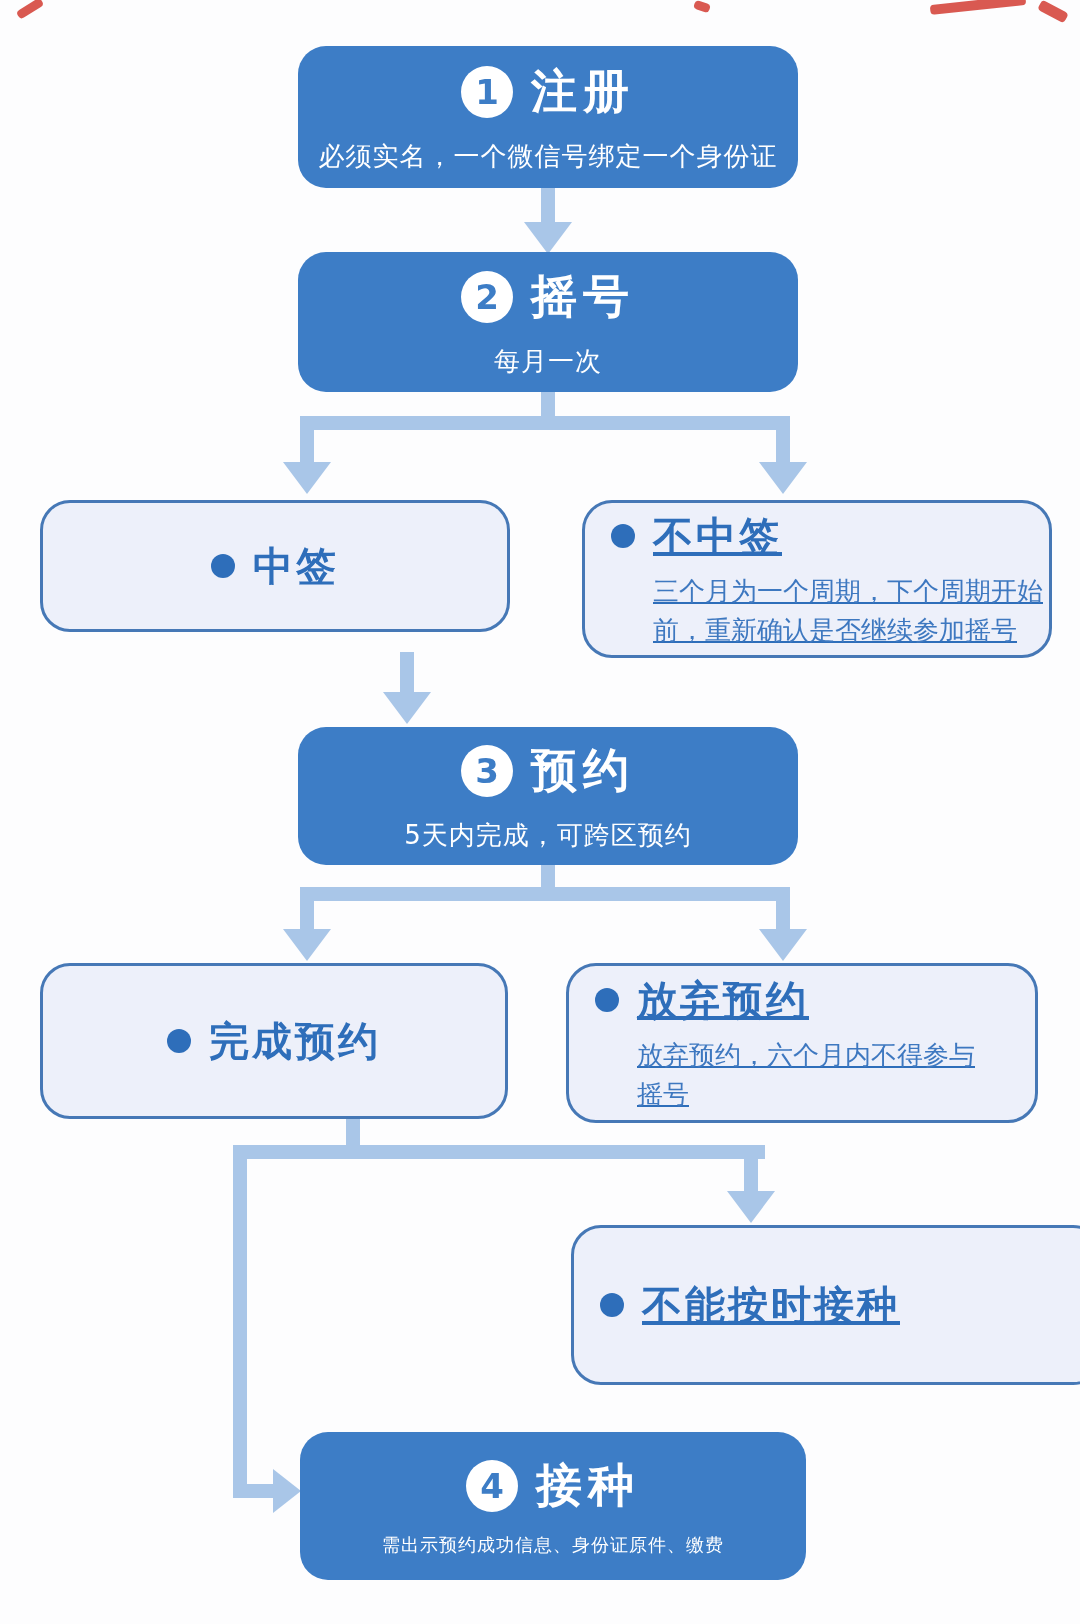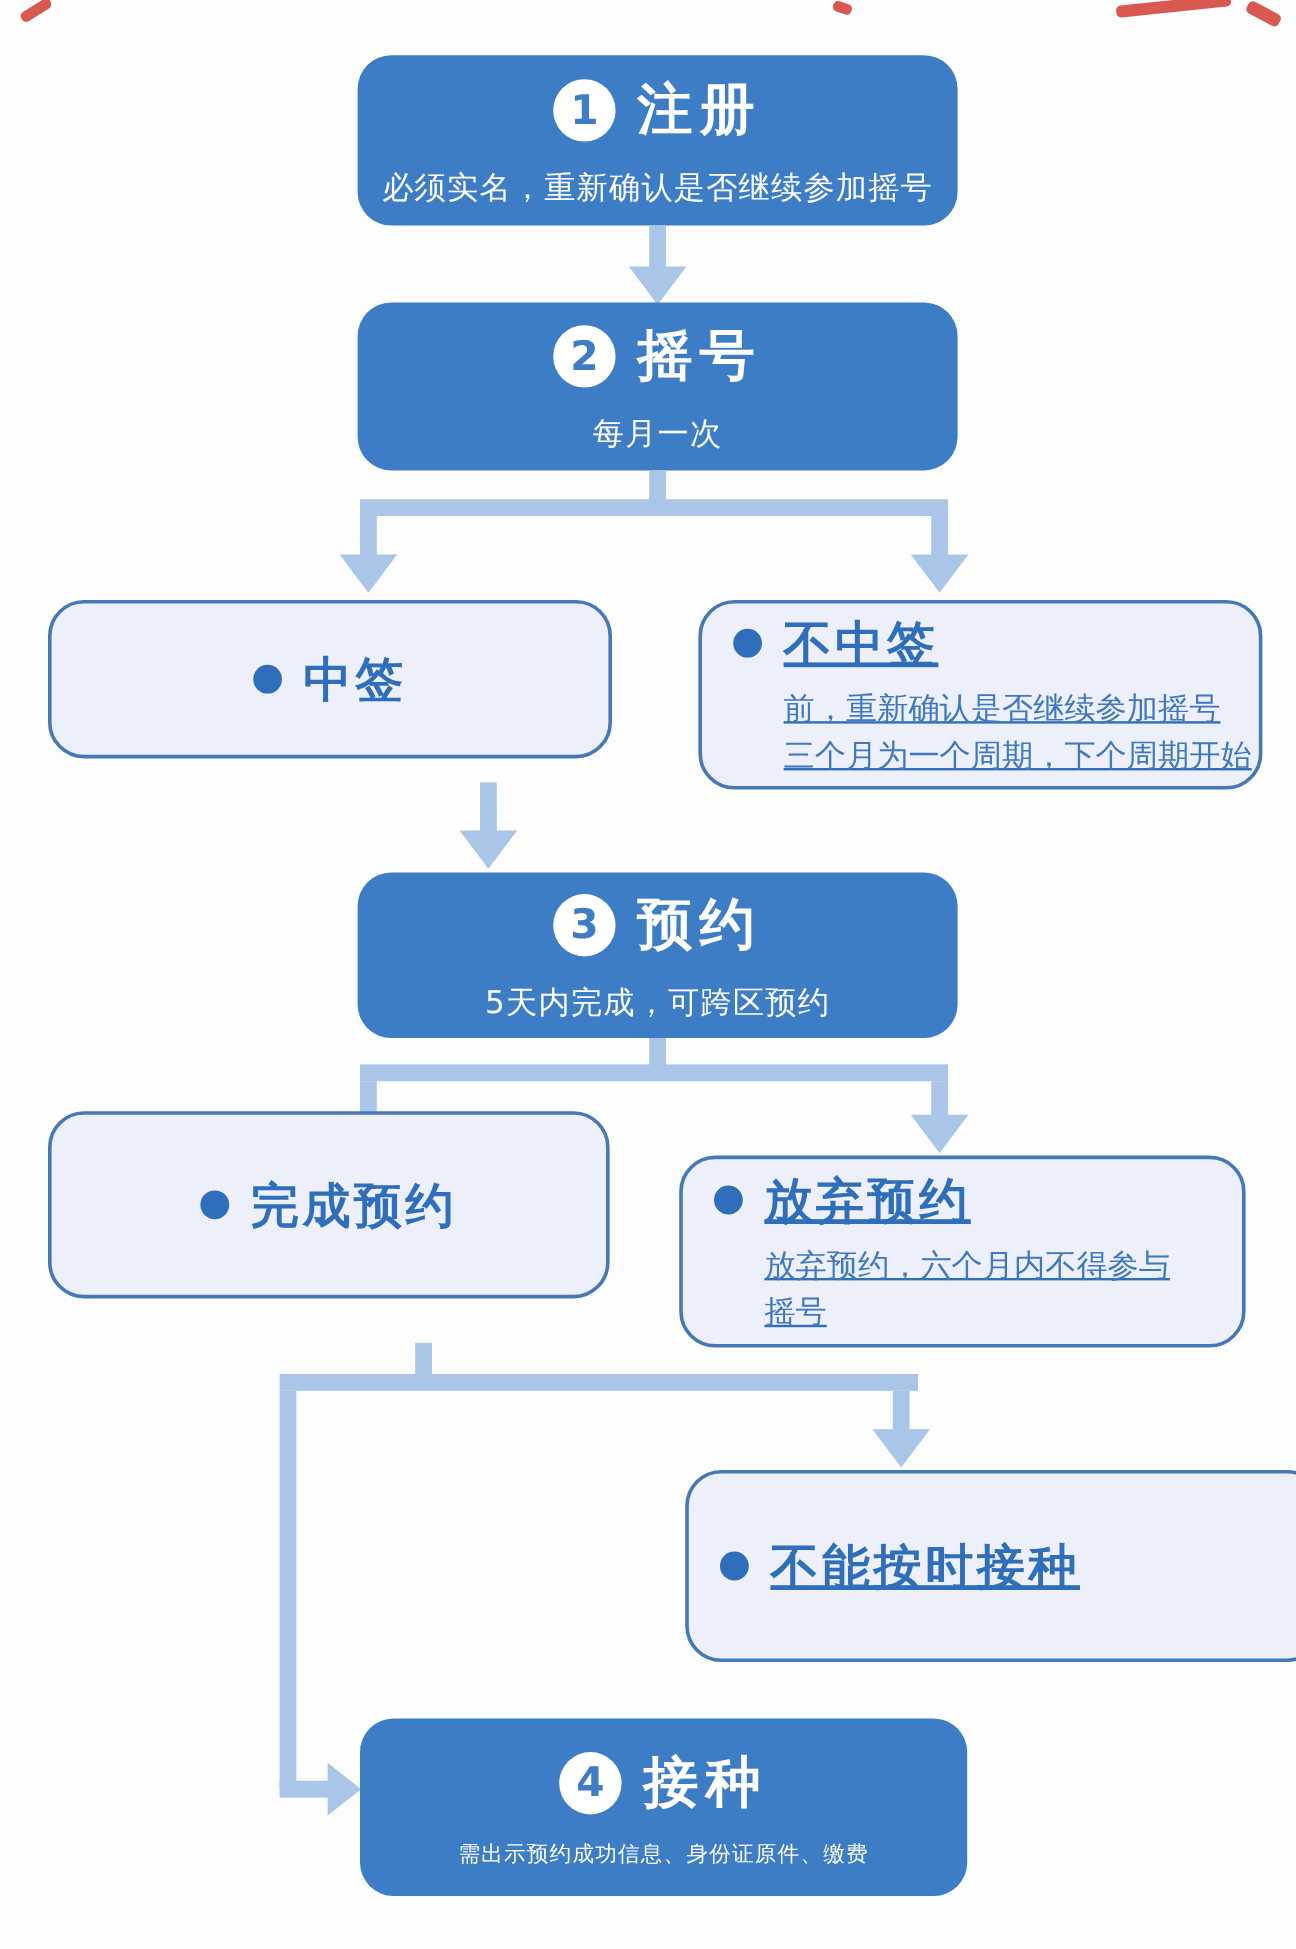--- a/index.html
+++ b/index.html
@@ -50,21 +50,21 @@
   <div class="red-mark" style="left:16px;top:4px;width:28px;height:9px;transform:rotate(-32deg);"></div>
   <div class="red-mark" style="left:694px;top:2px;width:16px;height:9px;transform:rotate(18deg);"></div>
   <div class="red-mark" style="left:930px;top:0px;width:96px;height:10px;transform:rotate(-6deg);"></div>
   <div class="red-mark" style="left:1038px;top:6px;width:30px;height:11px;transform:rotate(28deg);"></div>
 
   <div class="box-blue" style="left:298px;top:46px;width:500px;height:142px;">
     <div class="title-row">
       <span class="num-circle">1</span>
       <span class="step-title">注册</span>
     </div>
-    <div class="step-sub">必须实名，重新确认是否继续参加摇号</div>
+    <div class="step-sub">必须实名，一个微信号绑定一个身份证</div>
   </div>
 
   <div class="line" style="left:541px;top:188px;width:14px;height:38px;"></div>
   <div class="head-down" style="left:524px;top:222px;"></div>
 
   <div class="box-blue" style="left:298px;top:252px;width:500px;height:140px;">
     <div class="title-row">
       <span class="num-circle">2</span>
       <span class="step-title">摇号</span>
     </div>
@@ -84,22 +84,22 @@
       <span class="light-title">中签</span>
     </div>
   </div>
 
   <div class="box-light left" style="left:582px;top:500px;width:470px;height:158px;">
     <div class="light-title-row">
       <span class="bullet"></span>
       <span class="light-title">不中签</span>
     </div>
     <div class="desc">
+      <div>三个月为一个周期，下个周期开始</div>
       <div>前，重新确认是否继续参加摇号</div>
-      <div>三个月为一个周期，下个周期开始</div>
     </div>
   </div>
 
   <div class="line" style="left:400px;top:652px;width:14px;height:42px;"></div>
   <div class="head-down" style="left:383px;top:692px;"></div>
 
   <div class="box-blue" style="left:298px;top:727px;width:500px;height:138px;">
     <div class="title-row">
       <span class="num-circle">3</span>
       <span class="step-title">预约</span>
@@ -107,21 +107,21 @@
     <div class="step-sub">5天内完成，可跨区预约</div>
   </div>
 
   <div class="line" style="left:541px;top:865px;width:14px;height:28px;"></div>
   <div class="line" style="left:300px;top:887px;width:490px;height:14px;"></div>
   <div class="line" style="left:300px;top:901px;width:14px;height:30px;"></div>
   <div class="head-down" style="left:283px;top:929px;"></div>
   <div class="line" style="left:776px;top:901px;width:14px;height:30px;"></div>
   <div class="head-down" style="left:759px;top:929px;"></div>
 
-  <div class="box-light center" style="left:40px;top:926px;width:468px;height:156px;">
+  <div class="box-light center" style="left:40px;top:963px;width:468px;height:156px;">
     <div class="light-title-row">
       <span class="bullet"></span>
       <span class="light-title">完成预约</span>
     </div>
   </div>
 
   <div class="box-light left" style="left:566px;top:963px;width:472px;height:160px;">
     <div class="light-title-row">
       <span class="bullet"></span>
       <span class="light-title">放弃预约</span>

